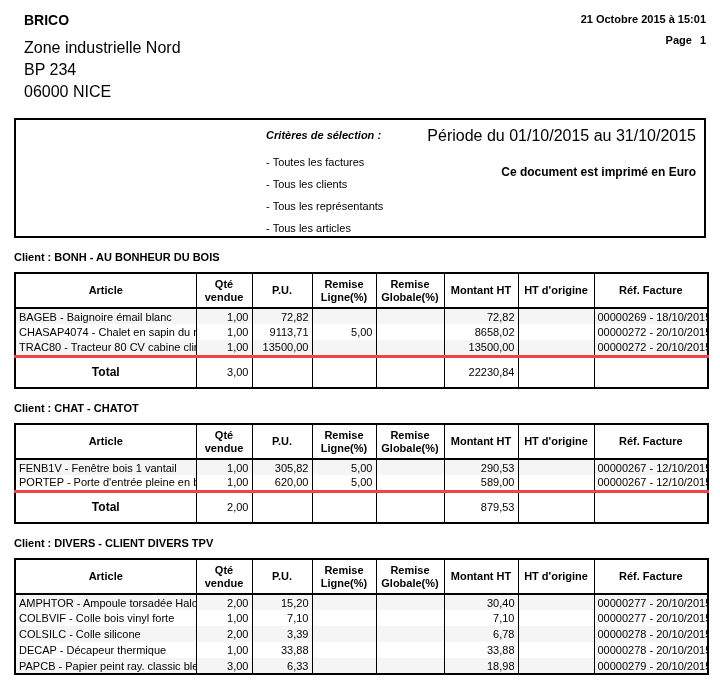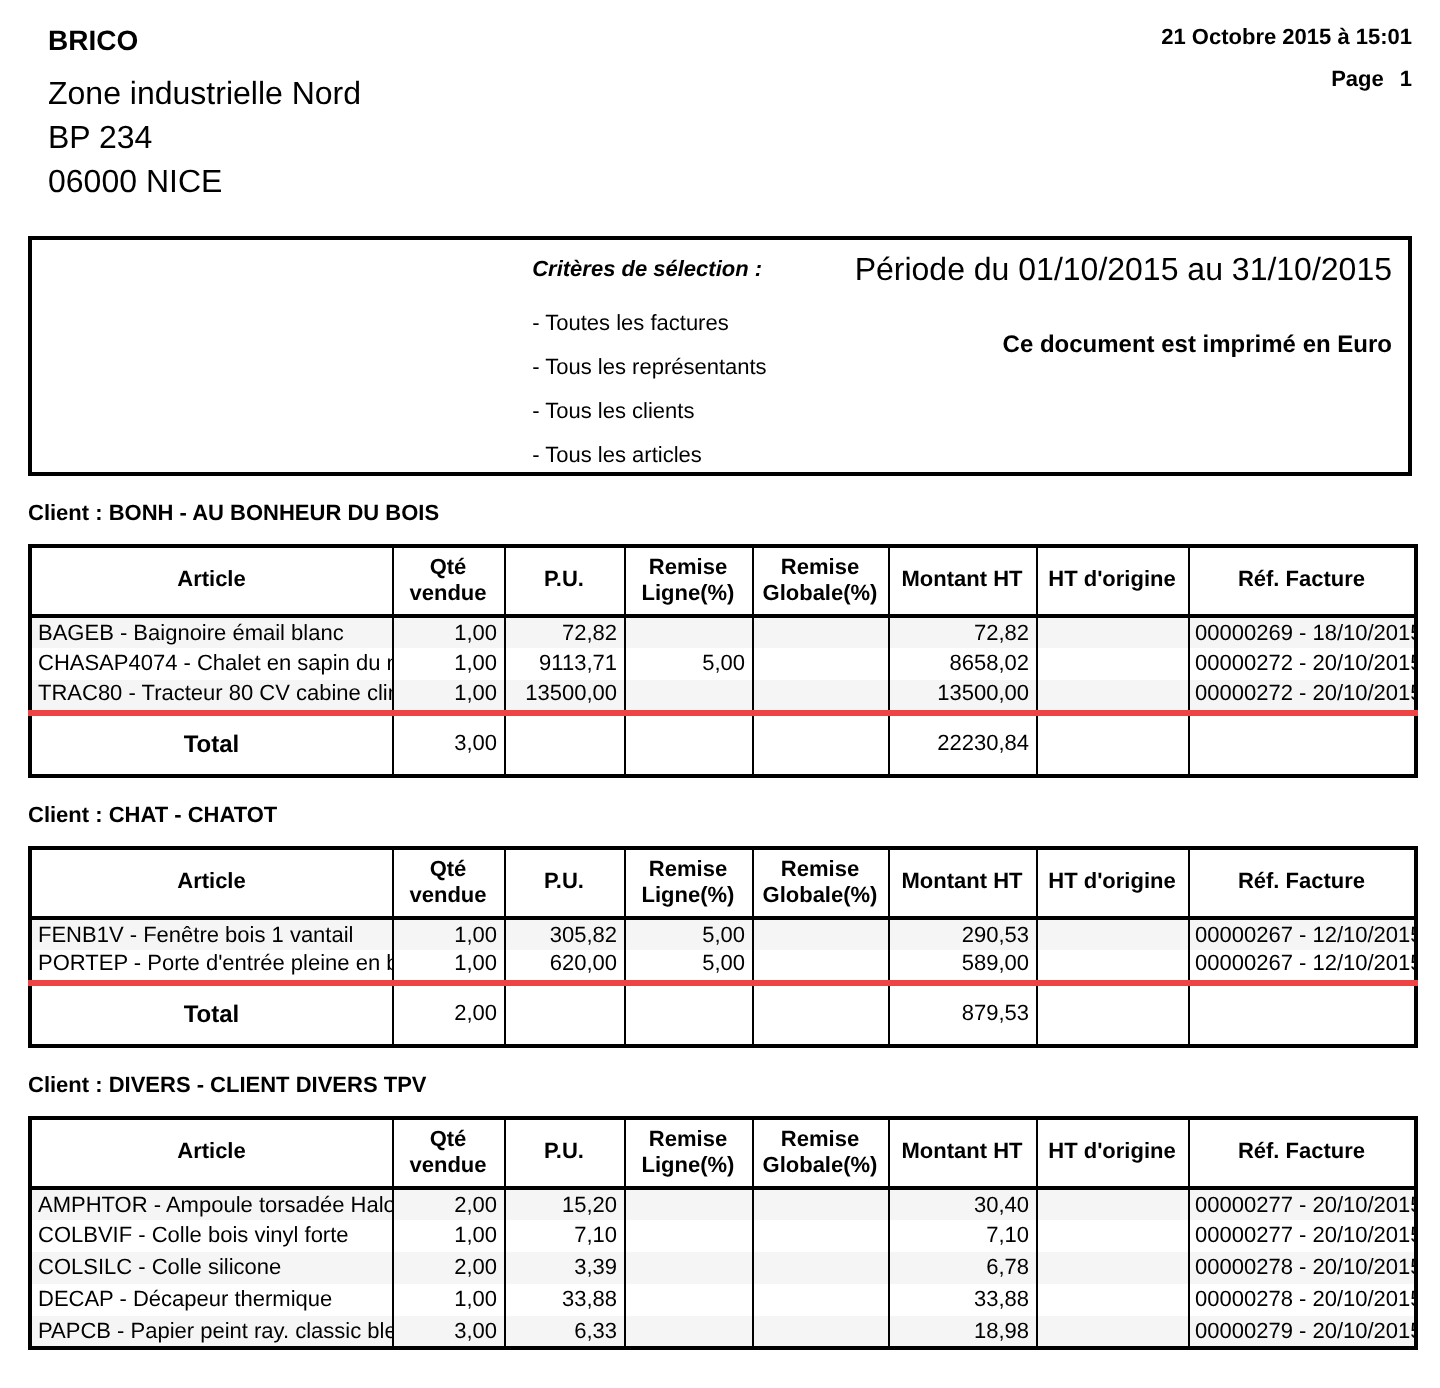--- a/index.html
+++ b/index.html
@@ -87,22 +87,22 @@
       <div class="datetime">21 Octobre 2015 à 15:01</div>
       <div class="pageline"><span>Page</span><span class="pgnum">1</span></div>
     </div>
   </div>
 
 
   <div class="criteria-box">
     <div class="crit-left">
       <div class="crit-heading">Critères de sélection :</div>
       <div class="crit-item">- Toutes les factures</div>
+      <div class="crit-item">- Tous les clients</div>
       <div class="crit-item">- Tous les représentants</div>
-      <div class="crit-item">- Tous les clients</div>
       <div class="crit-item">- Tous les articles</div>
     </div>
     <div class="crit-right">
       <div class="crit-period">Période du 01/10/2015 au 31/10/2015</div>
       <div class="crit-currency">Ce document est imprimé en Euro</div>
     </div>
   </div>
 
   <div id="clients">
   <div class="client-section">

